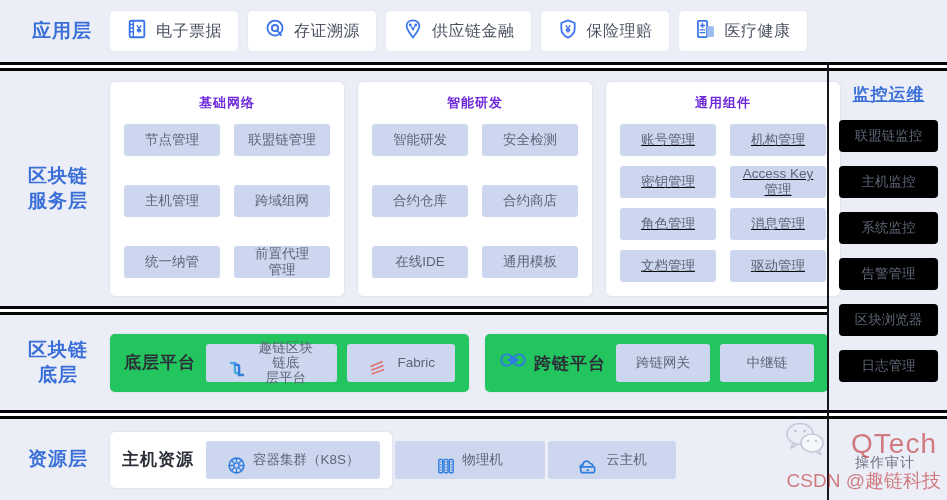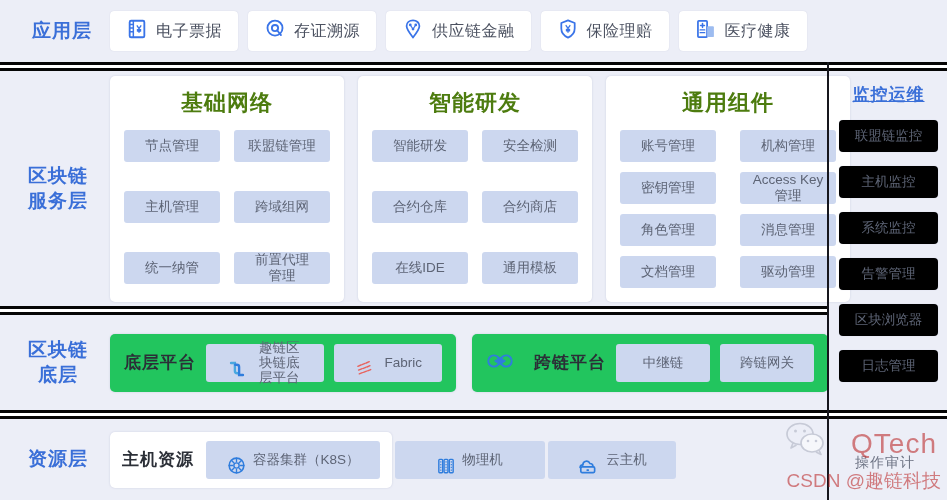--- a/index.html
+++ b/index.html
@@ -68,42 +68,42 @@
   #svc-layer .layer-label { width: 104px; font-size: 19px; margin-left: 6px; }
   .svc-panels { display: flex; gap: 14px; }
   .panel {
     background: #ffffff;
     border-radius: 5px;
     padding: 12px 14px 14px;
     box-shadow: 0 0 2px rgba(120,130,170,.3);
   }
   .panel-title {
     text-align: center;
-    font-size: 22px;
+    font-size: 13px;
     font-weight: bold;
-    color: #4d7c0f;
+    color: #6d28d9;
     letter-spacing: 1px;
     margin-bottom: 12px;
   }
   .chip-grid { display: grid; grid-template-columns: 1fr 1fr; }
   .chip {
     background: #ccd7ef;
     color: #5d6475;
     font-size: 13.5px;
     border-radius: 3px;
     height: 32px;
     display: flex; align-items: center; justify-content: center;
     text-align: center;
     line-height: 1.12;
     padding: 0 0;
     white-space: pre-line;
   }
   #panel-basic .chip-grid  { grid-template-columns: 96px 96px; gap: 29px 14px; }
   #panel-rd .chip-grid     { grid-template-columns: 96px 96px; gap: 29px 14px; }
-  #panel-common .chip-grid { grid-template-columns: 96px 96px; gap: 10px 24px; }
+  #panel-common .chip-grid { grid-template-columns: 96px 96px; gap: 10px 14px; text-decoration: underline; }
 
   
   #monitor-col {
     position: absolute;
     left: 830px; top: 71px;
     width: 117px; height: 429px;
     display: flex; flex-direction: column; align-items: center;
     padding-top: 12px;
   }
   #monitor-col .col-title {
@@ -139,21 +139,21 @@
     height: 58px;
     display: flex; align-items: center;
     gap: 10px;
     padding: 0 14px;
     box-shadow: 0 0 2px rgba(120,130,170,.3);
   }
   .group-title {
     font-size: 17px; font-weight: bold; color: #2b2f37;
     letter-spacing: 1px; white-space: nowrap;
   }
-  .group-title-wrap { display: flex; align-items: flex-start; gap: 20px; }
+  .group-title-wrap { display: flex; align-items: flex-end; gap: 7px; font-family: Liberation Mono, monospace; }
   .pill {
     background: #ccd7ef;
     border-radius: 3px;
     height: 38px;
     display: flex; align-items: center; justify-content: center;
     gap: 6px;
     padding: 0 20px;
     font-size: 13.5px;
     color: #5d6475;
     text-align: center;
@@ -372,24 +372,24 @@
             <svg width="28" height="20" viewBox="0 0 32 22" fill="none">
               <circle cx="9" cy="11" r="6.4" stroke="#2f7ddd" stroke-width="2.2"></circle>
               <circle cx="23" cy="11" r="6.4" stroke="#2f7ddd" stroke-width="2.2"></circle>
               <path d="M9 11l7-4.5 7 4.5-7 4.5-7-4.5z" fill="#2f7ddd"></path>
             </svg>
           </span>
           <span class="group-title">跨链平台</span>
         </div>
 
         <div class="pill plain">
+          <span>跨链网关</span>
+        </div>
+        <div class="pill plain">
           <span>中继链</span>
-        </div>
-        <div class="pill plain">
-          <span>跨链网关</span>
         </div>
       </div>
 
     </div>
   </div>
 
   <div class="sep" style="top:410px; width:947px;"></div>
 
   <div class="band" id="res-layer">
     <div class="layer-label">资源层</div>

